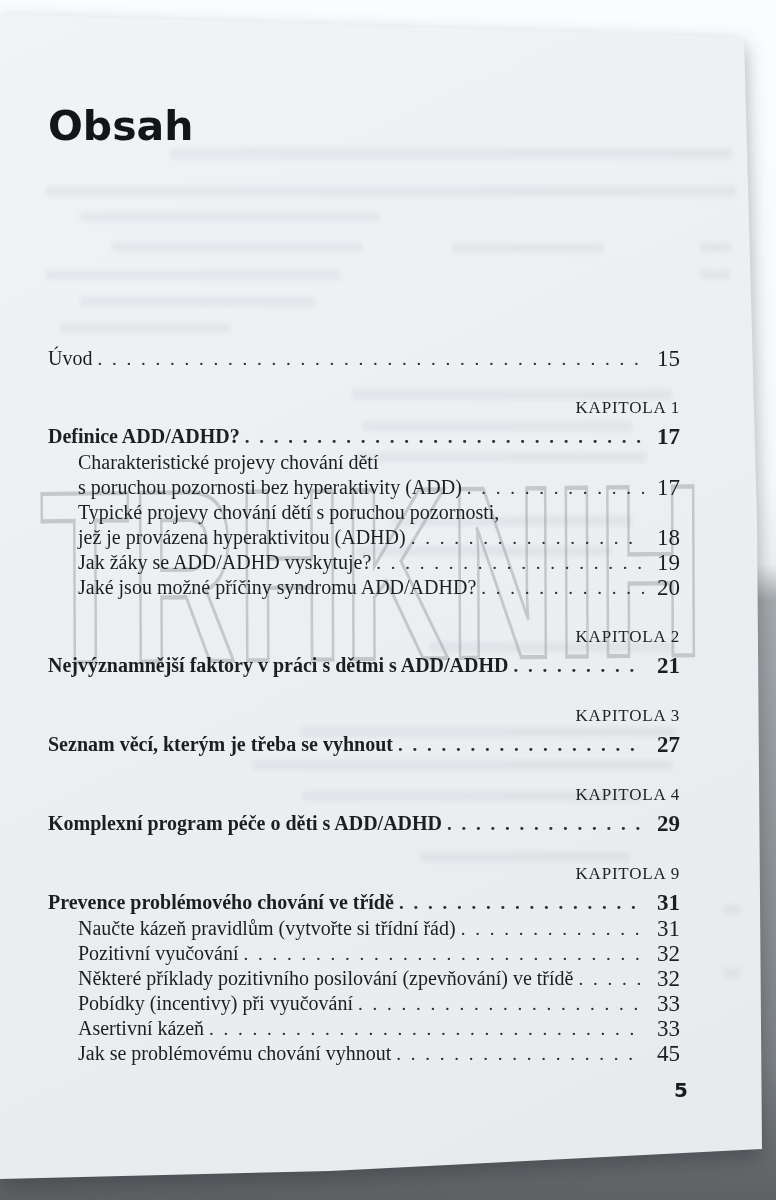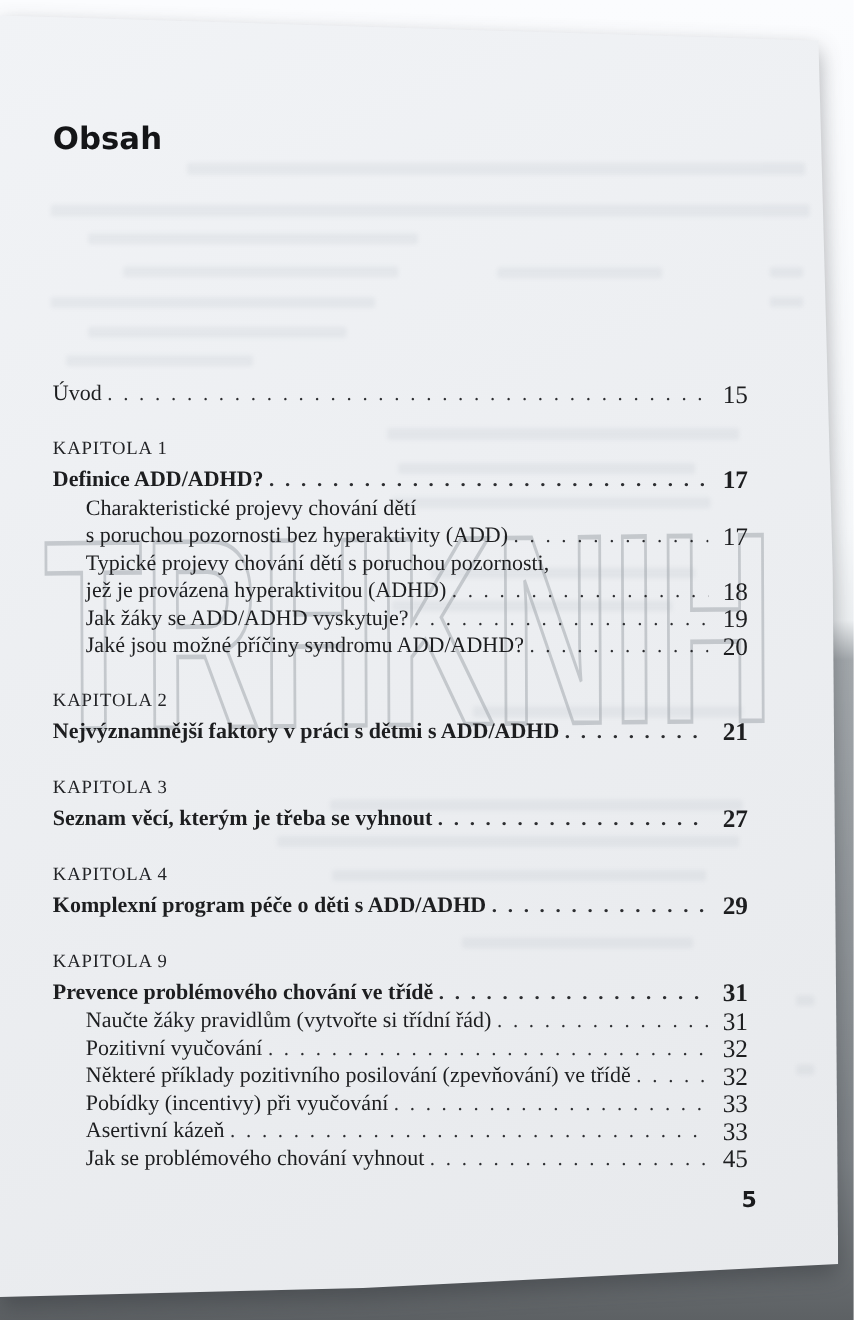--- a/index.html
+++ b/index.html
@@ -13,35 +13,35 @@
   }
   .page-wrap{position:absolute;inset:0;filter:drop-shadow(0 9px 10px rgba(35,38,42,.38));}
   .page{
     position:absolute;inset:0;
     background:linear-gradient(155deg,#f1f3f6 0%,#edeff2 38%,#eaecef 72%,#e7e9ec 100%);
     clip-path:polygon(0 14px, 744px 37px, 757px 520px, 762px 1149px, 330px 1171px, 0 1179px);
   }
   .content{position:absolute;left:0;top:14px;width:776px;box-sizing:border-box;padding:0 96px 0 48px;}
   h1{
     margin:90px 0 0 0;font-family:"DejaVu Sans", sans-serif;font-weight:bold;
-    font-size:28px;line-height:44px;letter-spacing:0px;color:#141517;
+    font-size:41px;line-height:44px;letter-spacing:0px;color:#141517;
   }
   .toc{margin-top:198px;color:#1d1e20;}
   .row{display:flex;align-items:flex-start;line-height:25px;font-size:20px;}
   .row .lbl{white-space:nowrap;}
   .row .dots{flex:1;overflow:hidden;white-space:nowrap;padding:0 5px 0 5px;}
   .row .dots::after{
     content:". . . . . . . . . . . . . . . . . . . . . . . . . . . . . . . . . . . . . . . . . . . . . . . . . . . . . . . . . . . . . . . .";
     font-size:19px;letter-spacing:2.5px;color:#2c2d30;
   }
   .row .pg{width:36px;text-align:right;font-size:23px;white-space:nowrap;}
   .row.title{font-weight:bold;line-height:27px;margin-top:3px;font-size:20px;}
   .row.sub{padding-left:30px;}
   .row.nopage .dots::after{content:"";}
-  .kap{margin-top:24px;line-height:25px;font-size:17px;letter-spacing:.8px;color:#222326;}
+  .kap{margin-top:24px;line-height:25px;font-size:17px;letter-spacing:.8px;color:#222326;text-align:right;}
   .pagenum{
     position:absolute;top:1078px;right:88px;
     font-family:"DejaVu Sans", sans-serif;font-weight:bold;font-size:20px;color:#1a1b1d;
   }
   .watermark{
     position:absolute;left:40px;top:478px;width:720px;
     font-family:"Liberation Sans", sans-serif;font-weight:bold;
     font-size:146px;line-height:120px;letter-spacing:1px;white-space:nowrap;
     color:transparent;-webkit-text-stroke:2.5px rgba(156,162,168,.5);
     transform:scaleY(1.68) rotate(-.4deg);transform-origin:top left;
@@ -153,21 +153,21 @@
           <span class="pg">29</span>
         </div>
 
         <div class="kap">KAPITOLA 9</div>
         <div class="row title">
           <span class="lbl">Prevence problémového chování ve třídě</span>
           <span class="dots"></span>
           <span class="pg">31</span>
         </div>
         <div class="row sub">
-          <span class="lbl">Naučte žáky pravidlům (vytvořte si třídní řád)</span>
+          <span class="lbl">Naučte kázeň pravidlům (vytvořte si třídní řád)</span>
           <span class="dots"></span>
           <span class="pg">31</span>
         </div>
         <div class="row sub">
           <span class="lbl">Pozitivní vyučování</span>
           <span class="dots"></span>
           <span class="pg">32</span>
         </div>
         <div class="row sub">
           <span class="lbl">Některé příklady pozitivního posilování (zpevňování) ve třídě</span>
@@ -178,21 +178,21 @@
           <span class="lbl">Pobídky (incentivy) při vyučování</span>
           <span class="dots"></span>
           <span class="pg">33</span>
         </div>
         <div class="row sub">
           <span class="lbl">Asertivní kázeň</span>
           <span class="dots"></span>
           <span class="pg">33</span>
         </div>
         <div class="row sub">
-          <span class="lbl">Jak se problémového chování vyhnout</span>
+          <span class="lbl">Jak se problémovému chování vyhnout</span>
           <span class="dots"></span>
           <span class="pg">45</span>
         </div>
 
       </div>
     </div>
 
     <div class="pagenum">5</div>
     <div class="corner"></div>
     <div class="speck"></div>

